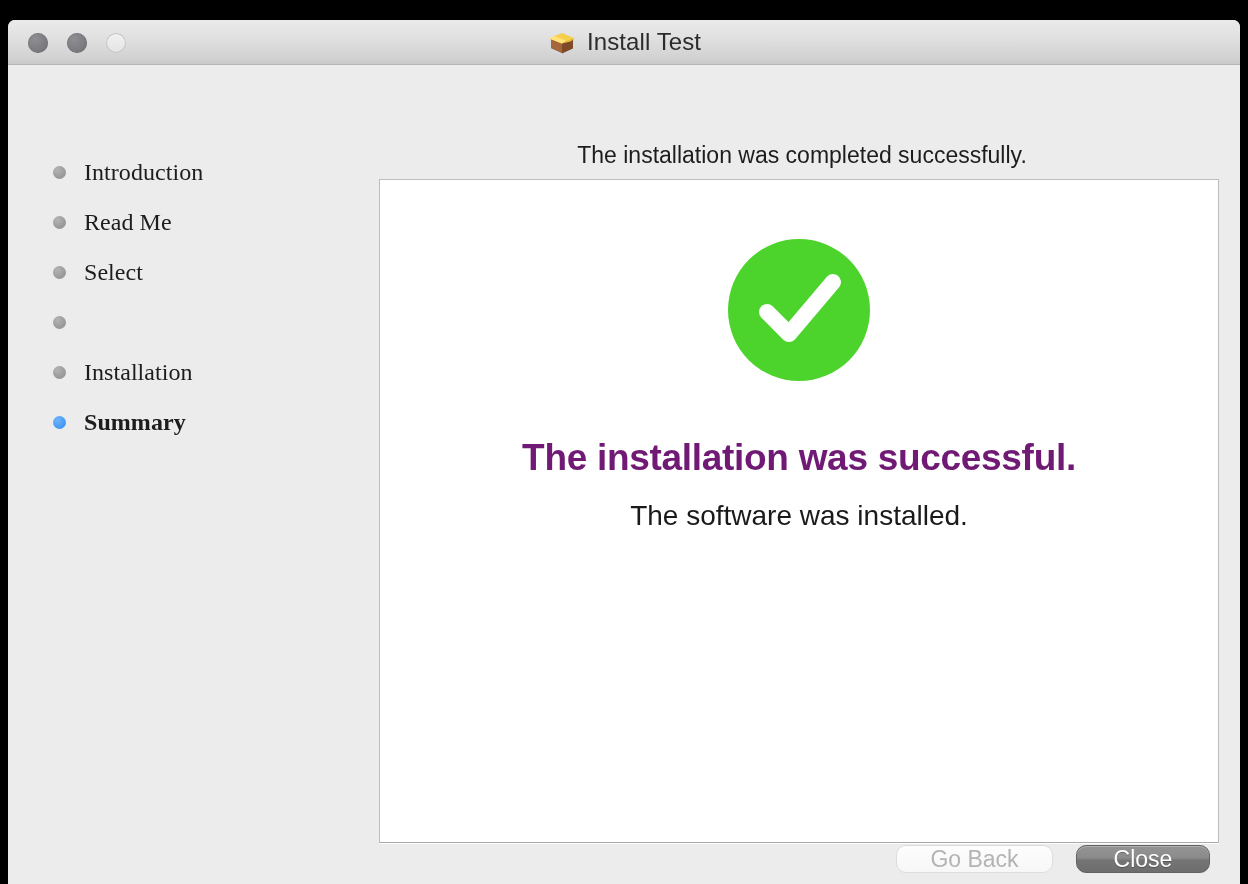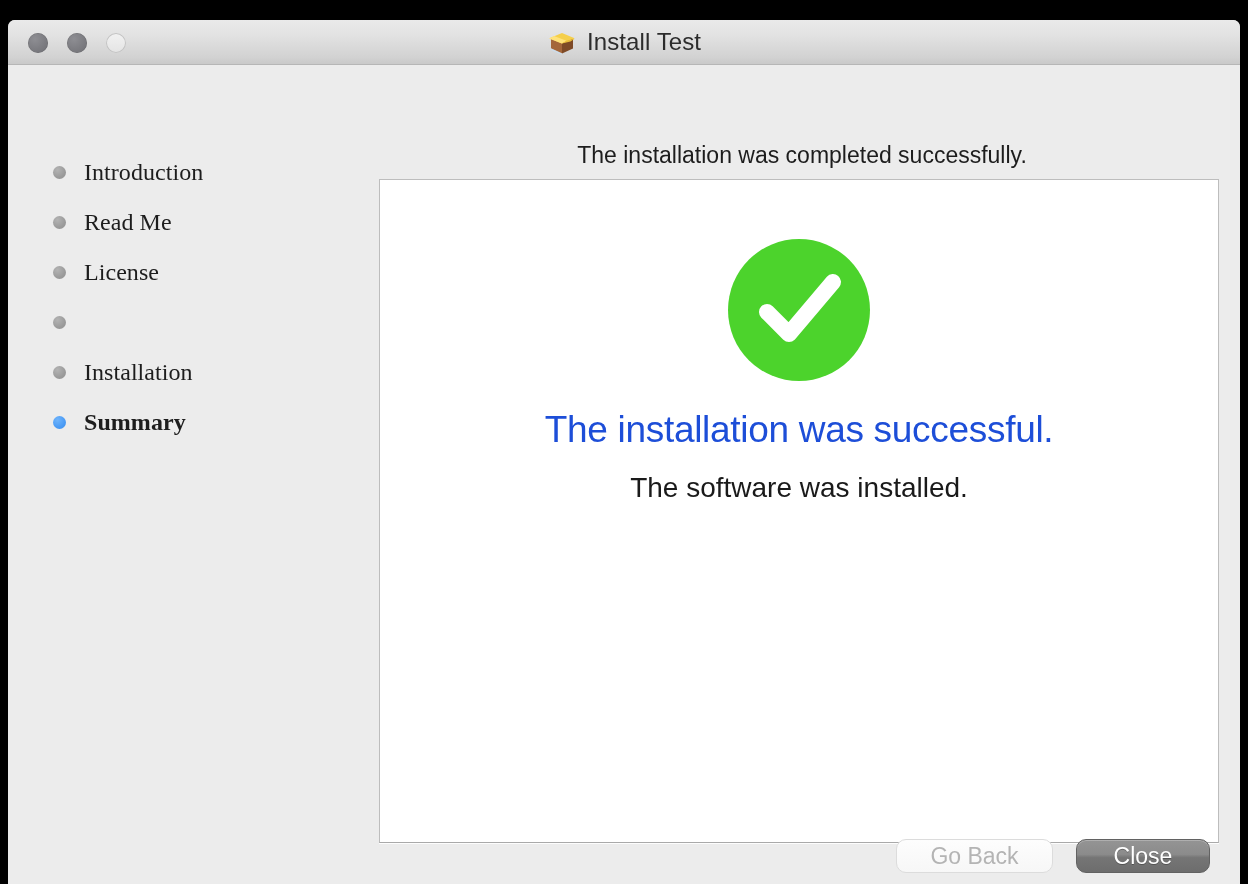--- a/index.html
+++ b/index.html
@@ -155,43 +155,43 @@
     display: flex;
     flex-direction: column;
     align-items: center;
   }
   #success-check-icon {
     width: 146px;
     height: 146px;
     display: block;
   }
   #success-title {
-    margin-top: 26px;
+    margin-top: 54px;
     font-size: 37px;
-    font-weight: normal;
-    color: #1d4ed8;
+    font-weight: bold;
+    color: #701a75;
     letter-spacing: -0.3px;
   }
   #success-subtitle {
     margin-top: 21px;
     font-size: 28px;
     color: #1a1a1a;
   }
 
   
   #footer {
     position: absolute;
     right: 30px;
     bottom: 23px;
     display: flex;
     align-items: center;
     gap: 23px;
   }
   .push-button {
-    height: 34px;
+    height: 28px;
     border-radius: 10px;
     font-size: 23px;
     font-family: "Liberation Sans", sans-serif;
     display: flex;
     align-items: center;
     justify-content: center;
     cursor: default;
     user-select: none;
   }
   #go-back-button {
@@ -246,21 +246,21 @@
         <span class="step-label">Introduction</span>
       </div>
 
       <div class="step-item">
         <span class="step-dot"></span>
         <span class="step-label">Read Me</span>
       </div>
 
       <div class="step-item">
         <span class="step-dot"></span>
-        <span class="step-label">License</span>
+        <span class="step-label">Select</span>
       </div>
 
       <div class="step-item">
         <span class="step-dot"></span>
       </div>
 
 
       <div class="step-item">
         <span class="step-dot"></span>
         <span class="step-label">Installation</span>

